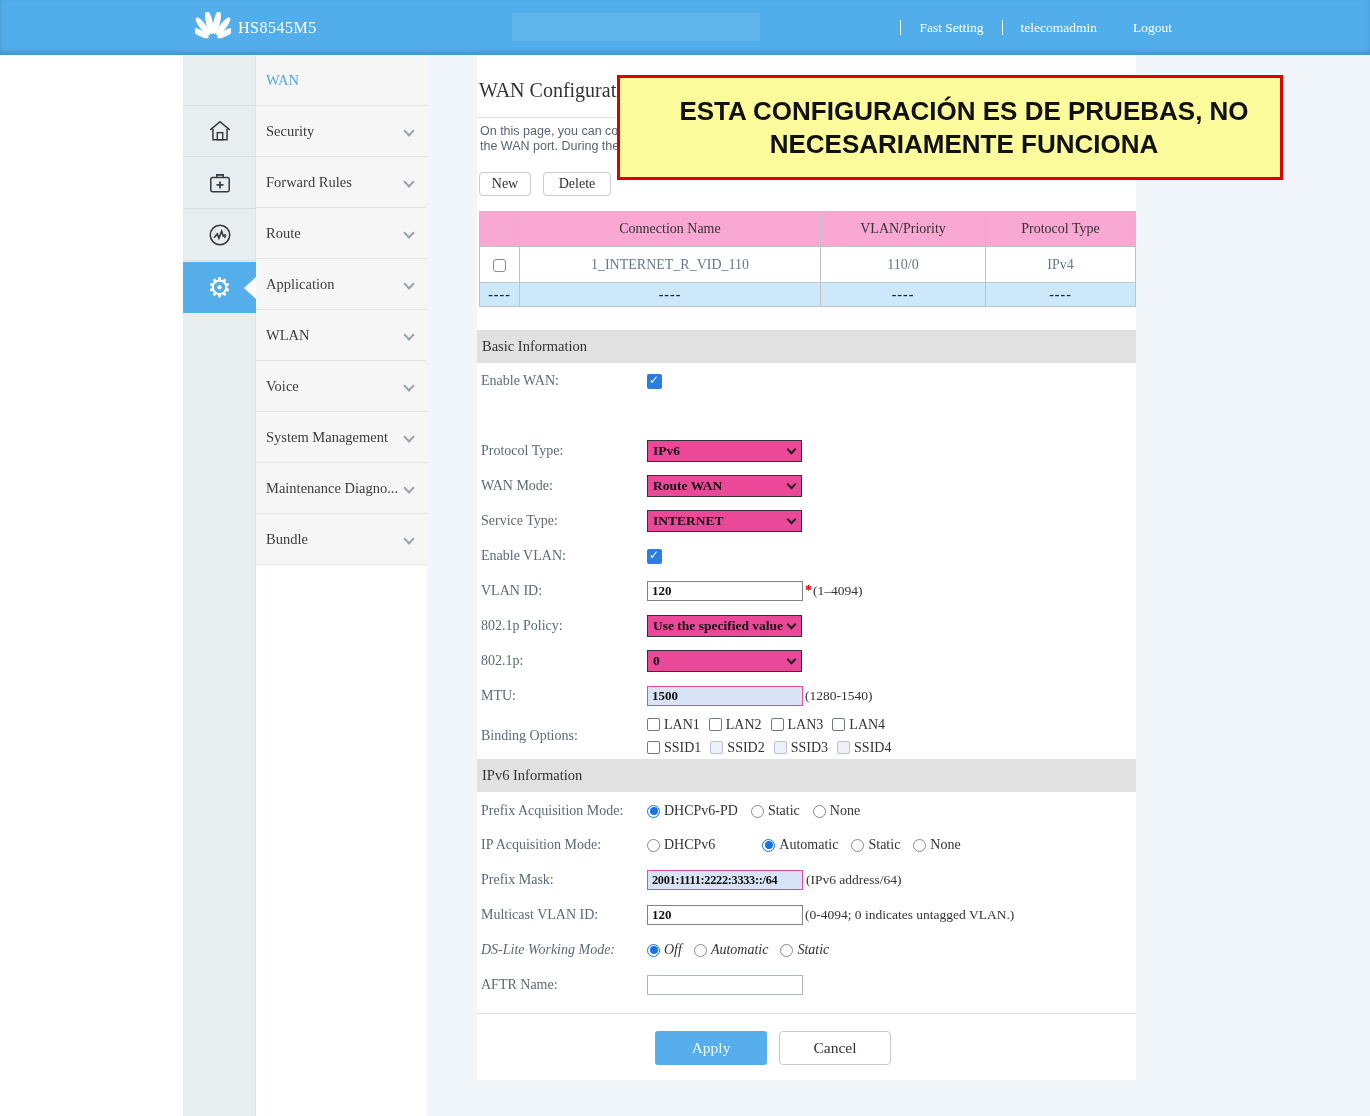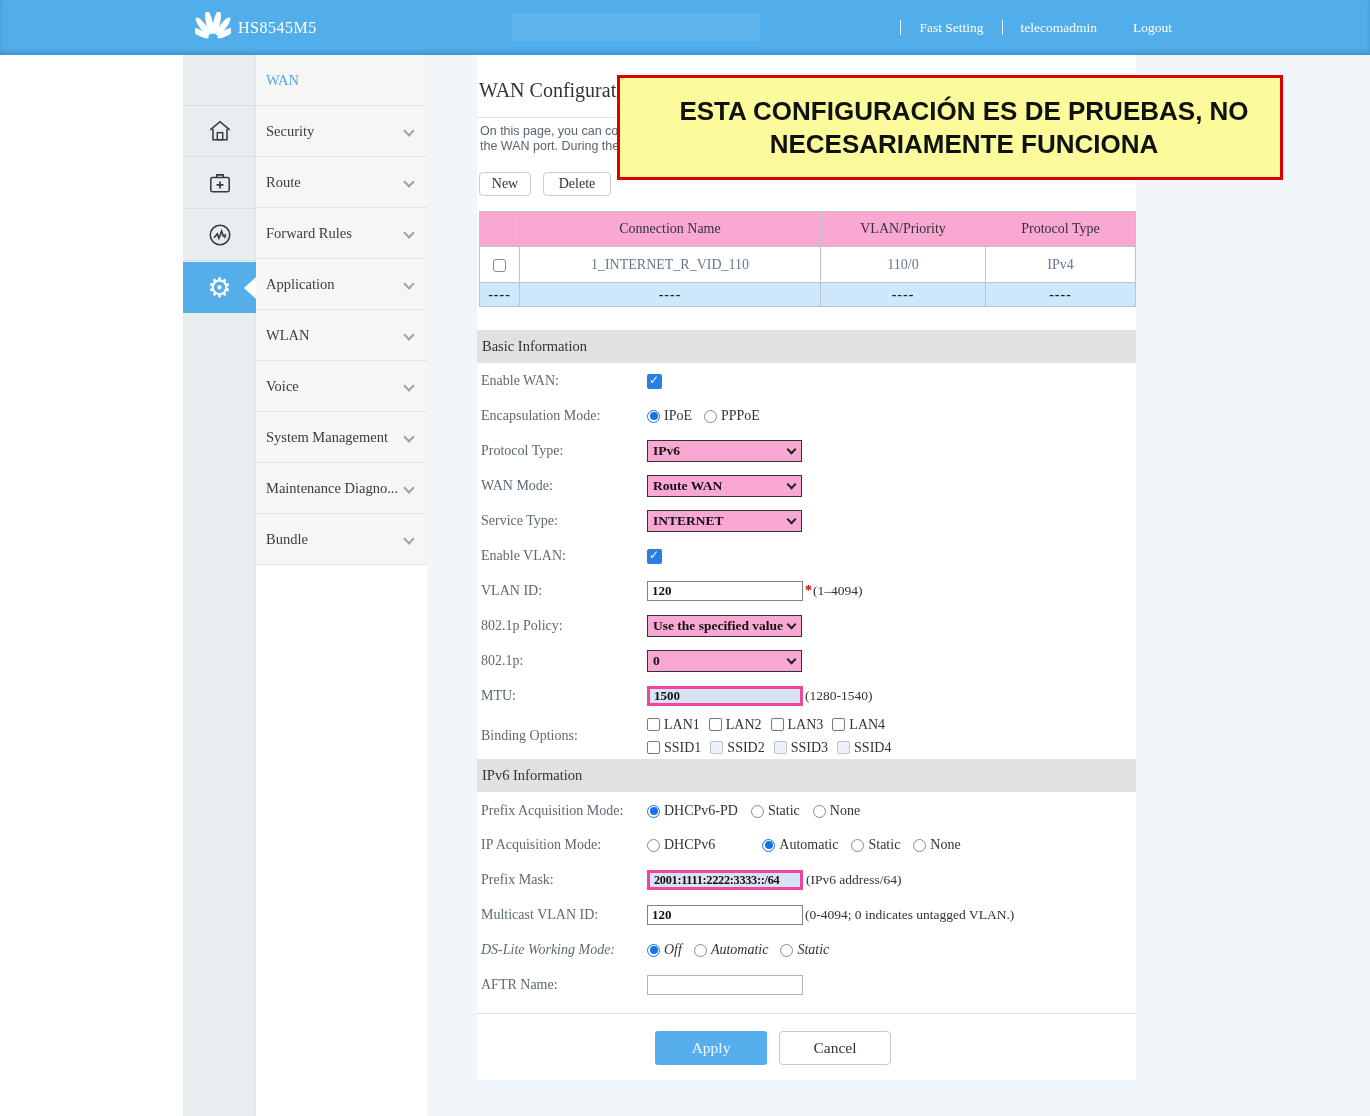--- a/index.html
+++ b/index.html
@@ -89,29 +89,29 @@
   .cb13 { width:13px; height:13px; }
 
   .radio { display:inline-block; width:13px; height:13px; border-radius:50%; background:#fff;
            border:1px solid #8a8a8a; flex:none; }
   .radio.sel { border:1px solid #1673e6; position:relative; }
   .radio.sel::after { content:""; position:absolute; left:1.5px; top:1.5px; width:8px; height:8px;
                       border-radius:50%; background:#1673e6; }
   .opt { display:flex; align-items:center; gap:4px; font-size:14px; color:#333; }
   .gap30 { margin-right:34px; }
 
-  .selbox { width:155px; height:22px; border:1px solid #333; background:#f9a8d4; display:flex;
+  .selbox { width:155px; height:22px; border:1px solid #333; background:#ec4899; display:flex;
             align-items:center; justify-content:space-between; padding:0 6px 0 5px; cursor:pointer; }
   .selval { font-size:13.5px; font-weight:600; color:#111; white-space:nowrap; }
   .selarrow { width:7px; height:7px; border-right:2px solid #222; border-bottom:2px solid #222;
               transform:rotate(45deg); margin-top:-4px; flex:none; }
 
   input.txt { width:156px; height:20px; border:1px solid #7d8288; background:#fff; padding:0 4px;
               font-family:"Liberation Serif", serif; font-size:13px; font-weight:600; color:#111; }
-  input.txt.filled { background:#d9e3f6; border:3px solid #ec4899; }
+  input.txt.filled { background:#d9e3f6; border:1px solid #ec4899; }
   input.txt.small { font-size:12.3px; letter-spacing:-0.3px; }
   input.txt.lite { border:1px solid #aeb5bb; }
   .hint { font-size:13.5px; color:#333; white-space:nowrap; margin-left:1px; }
   .req { color:#e00000; font-weight:bold; font-size:14px; margin-left:2px; }
 
   .bind-col { display:flex; flex-direction:column; gap:7px; }
   .bind-line { display:flex; align-items:center; gap:9px; }
 
   .bottom-sep { position:absolute; left:477px; top:1013px; width:659px; height:1px; background:#e0e0e0; }
   .btn-apply { position:absolute; left:655px; top:1031px; width:112px; height:34px; background:#57aeec;
@@ -195,25 +195,25 @@
 
   <div class="menu">
     <div class="menu-item active">
       <span>WAN</span>
     </div>
     <div class="menu-item">
       <span>Security</span>
       <span class="chev"></span>
     </div>
     <div class="menu-item">
+      <span>Forward Rules</span>
+      <span class="chev"></span>
+    </div>
+    <div class="menu-item">
       <span>Route</span>
-      <span class="chev"></span>
-    </div>
-    <div class="menu-item">
-      <span>Forward Rules</span>
       <span class="chev"></span>
     </div>
     <div class="menu-item">
       <span>Application</span>
       <span class="chev"></span>
     </div>
     <div class="menu-item">
       <span>WLAN</span>
       <span class="chev"></span>
     </div>
@@ -282,33 +282,20 @@
 
   <div class="sect sect-basic">Basic Information</div>
 
   <div class="frow" style="top:370px;">
     <span class="flabel">Enable WAN:</span>
     <span class="fctrl">
         <span class="cb checked"></span>
       </span>
   </div>
 
-  <div class="frow" style="top:405px;">
-    <span class="flabel">Encapsulation Mode:</span>
-    <span class="fctrl" style="gap:12px;">
-      <span class="opt">
-          <span class="radio sel"></span>
-          <span>IPoE</span>
-        </span>
-      <span class="opt">
-          <span class="radio"></span>
-          <span>PPPoE</span>
-        </span>
-    </span>
-  </div>
 
   <div class="frow" style="top:440px;">
     <span class="flabel">Protocol Type:</span>
     <span class="selbox">
       <span class="selval">IPv6</span>
       <span class="selarrow"></span>
     </span>
   </div>
 
   <div class="frow" style="top:475px;">

